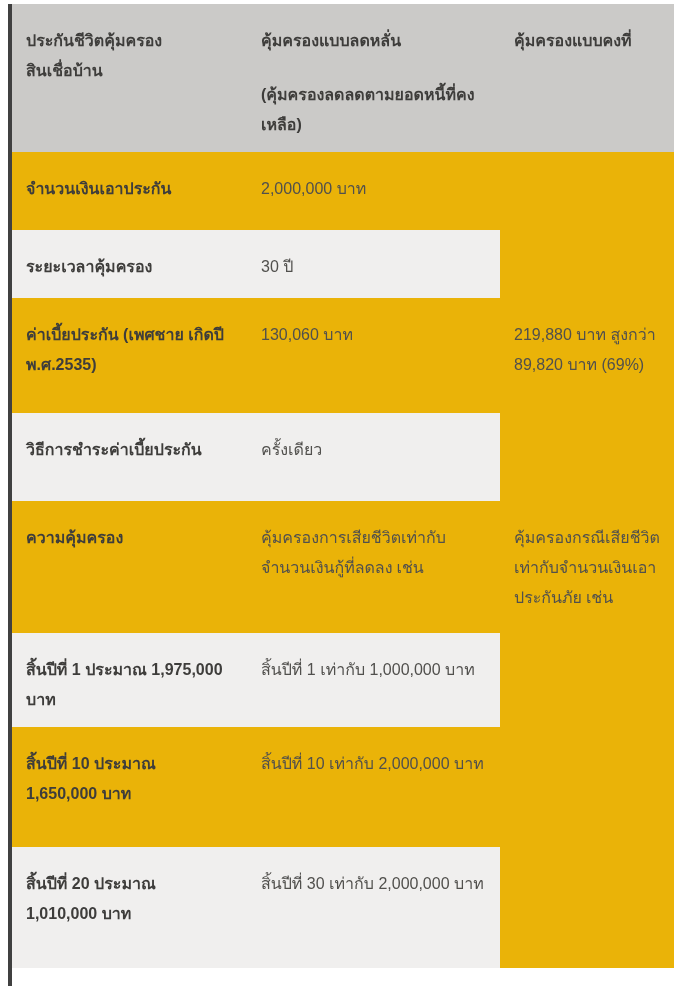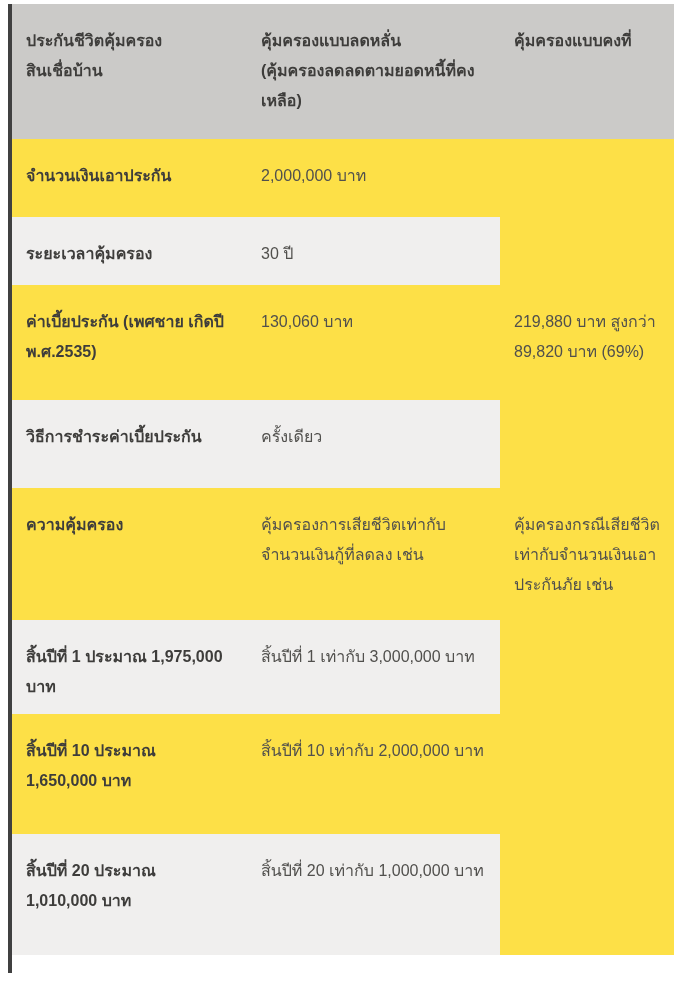--- a/index.html
+++ b/index.html
@@ -34,30 +34,30 @@
     word-break: normal;
   }
   .cmp-table th {
     background: #cbcac8;
     color: #3e3d3b;
     font-weight: 700;
   }
   .cmp-table td {
     color: #51504d;
     font-weight: 400;
-    background: #fde047;
+    background: #eab308;
   }
   .cmp-table td.row-label {
     color: #3e3d3b;
     font-weight: 700;
   }
   .cmp-table tr.striped td.stripe-cell {
     background: #f0efee;
   }
-  .hdr-sub { font-weight: 700; }
+  .hdr-sub { font-weight: 700; margin-top: 24px; }
   tr.tail-row td { padding: 0; height: 18px; background: #ffffff; }
 </style>
 </head>
 <body>
 
 <div class="page">
   <table class="cmp-table">
     <colgroup>
       <col style="width:237px">
       <col style="width:253px">
@@ -99,31 +99,31 @@
         <td class="stripe-cell">ครั้งเดียว</td>
         <td></td>
       </tr>
       <tr style="height:132px;font-family:Liberation Serif, serif;">
         <td class="row-label">ความคุ้มครอง</td>
         <td>คุ้มครองการเสียชีวิตเท่ากับจำนวนเงินกู้ที่ลดลง เช่น</td>
         <td>คุ้มครองกรณีเสียชีวิตเท่ากับจำนวนเงินเอาประกันภัย เช่น</td>
       </tr>
       <tr class="striped" style="height:86px;">
         <td class="row-label stripe-cell">สิ้นปีที่ 1  ประมาณ 1,975,000 บาท</td>
-        <td class="stripe-cell">สิ้นปีที่ 1  เท่ากับ 3,000,000 บาท</td>
+        <td class="stripe-cell">สิ้นปีที่ 1  เท่ากับ 1,000,000 บาท</td>
         <td></td>
       </tr>
       <tr style="height:120px;">
         <td class="row-label">สิ้นปีที่ 10 ประมาณ 1,650,000 บาท</td>
         <td>สิ้นปีที่ 10 เท่ากับ 2,000,000 บาท</td>
         <td></td>
       </tr>
       <tr class="striped" style="height:121px;">
         <td class="row-label stripe-cell">สิ้นปีที่ 20 ประมาณ 1,010,000 บาท</td>
-        <td class="stripe-cell">สิ้นปีที่ 20 เท่ากับ 1,000,000 บาท</td>
+        <td class="stripe-cell">สิ้นปีที่ 30 เท่ากับ 2,000,000 บาท</td>
         <td></td>
       </tr>
       <tr class="tail-row">
         <td colspan="3"></td>
       </tr>
     </tbody>
   </table>
 </div>
 
 </body></html>

